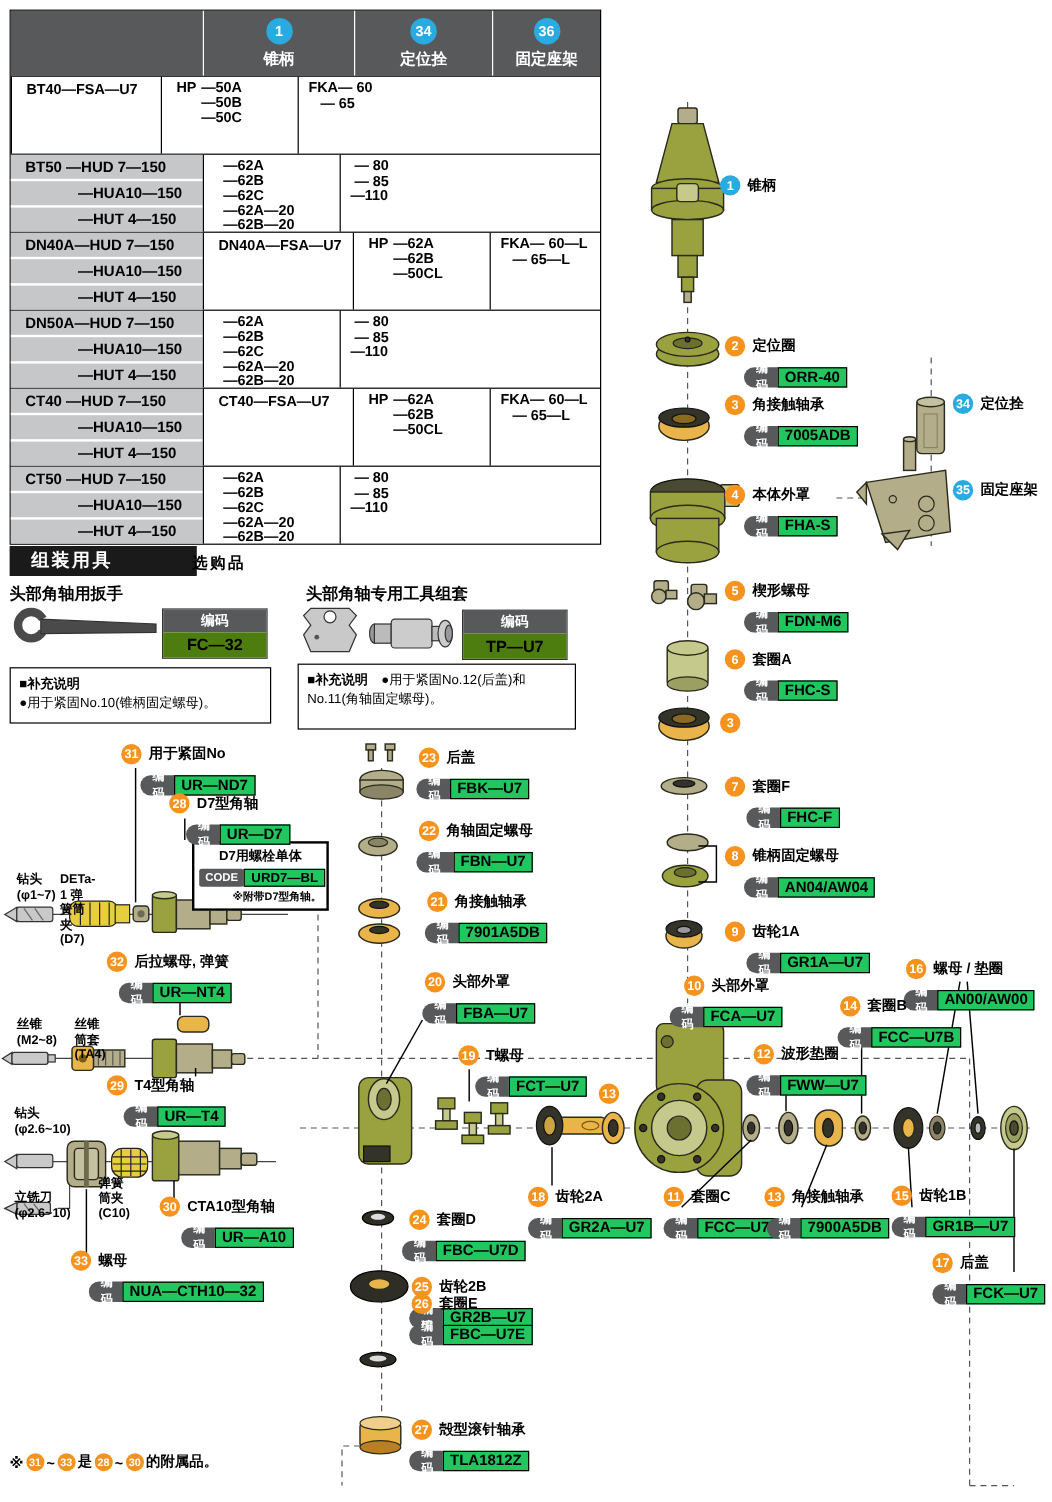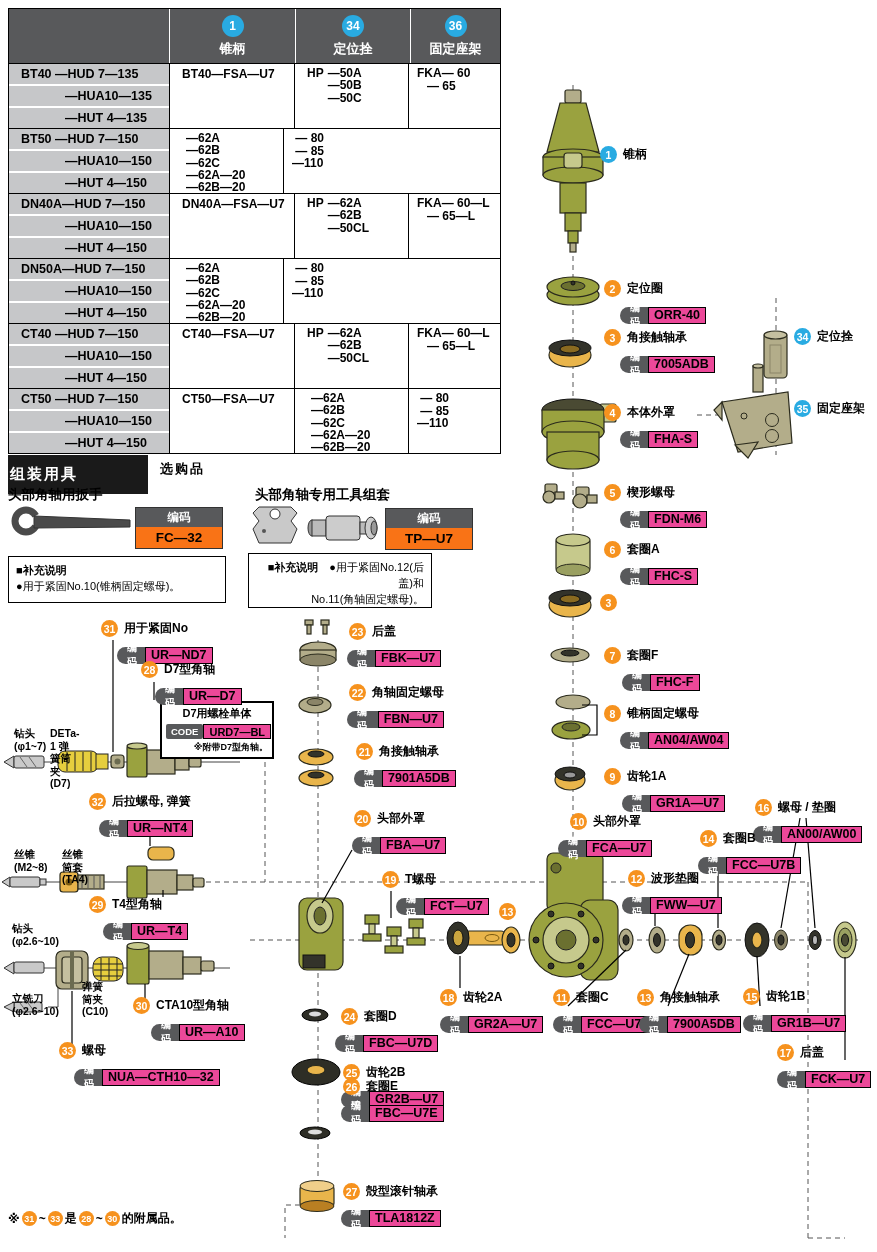--- a/index.html
+++ b/index.html
@@ -21,40 +21,40 @@
   .gcol.shank{width:125px;font-size:12px;font-weight:bold;padding:3px 0 0 12px;box-sizing:border-box;}
   .gcol.pin{width:114px;display:flex;font-size:12px;font-weight:bold;padding:3px 0 0 12px;box-sizing:border-box;line-height:12.3px;}
   .gcol.mount{flex:1;font-size:12px;font-weight:bold;padding:3px 0 0 8px;box-sizing:border-box;line-height:12.5px;white-space:pre;}
   .lblrow{flex:1;display:flex;align-items:center;font-size:12.5px;font-weight:bold;padding-left:12px;border-top:2px solid #fff;}
   .lblrow.r0{border-top:none;}
   .lblrow.sub{padding-left:56px;}
   .pin-prefix{font-weight:bold;margin-right:4px;}
   .pin-items{white-space:pre;}
 
   
-  .tools-title{position:absolute;left:8px;top:455px;width:138px;height:39px;background:#1a1a1a;color:#fff;font-size:15px;font-weight:bold;display:flex;align-items:center;padding-left:2px;z-index:2;letter-spacing:2px;}
+  .tools-title{position:absolute;left:8px;top:455px;width:138px;height:25px;background:#1a1a1a;color:#fff;font-size:15px;font-weight:bold;display:flex;align-items:center;padding-left:18px;z-index:2;letter-spacing:2px;}
   .tools-sub{position:absolute;left:160px;top:460px;font-size:13px;font-weight:bold;z-index:2;letter-spacing:2px;}
   .tool-heading{position:absolute;font-size:13.5px;font-weight:bold;z-index:2;}
   .code-box{position:absolute;width:86px;border:1px solid #333;z-index:2;}
   .code-box .cb-top{background:#58595b;color:#fff;font-size:11.5px;font-weight:bold;text-align:center;padding:2px 0;}
-  .code-box .cb-bot{background:#f97316;color:#000;font-size:13.5px;font-weight:bold;text-align:center;padding:3px 0;}
+  .code-box .cb-bot{background:#4d7c0f;color:#000;font-size:13.5px;font-weight:bold;text-align:center;padding:3px 0;}
   .note-box{position:absolute;border:1px solid #000;background:#fff;font-size:11px;line-height:16px;padding:5px 7px;box-sizing:border-box;z-index:2;}
   .note-title{font-weight:bold;}
   .note-body{white-space:pre-line;}
 
   
   #parts-root,#smalls-root{position:absolute;left:0;top:0;z-index:3;}
   .part-label{position:absolute;}
   .part-head{display:flex;align-items:center;}
   .pbadge{width:17px;height:17px;border-radius:50%;background:#f6921e;color:#fff;font-size:10.5px;font-weight:bold;display:flex;align-items:center;justify-content:center;flex:0 0 17px;}
   .pbadge.blue{background:#29abe2;}
   .pname{font-size:12px;font-weight:bold;margin-left:6px;white-space:nowrap;}
   .code-pill{display:inline-flex;margin-top:3px;height:17px;}
   .code-tab{background:#58595b;color:#fff;font-size:10px;font-weight:bold;padding:0 8px 0 10px;border-radius:9px 0 0 9px;display:flex;align-items:center;}
-  .code-val{background:#ec4899;border:1.6px solid #000;font-size:12.5px;font-weight:bold;padding:0 5px;display:flex;align-items:center;white-space:nowrap;}
+  .code-val{background:#22c55e;border:1.6px solid #000;font-size:12.5px;font-weight:bold;padding:0 5px;display:flex;align-items:center;white-space:nowrap;}
   .small-label{position:absolute;font-size:10.5px;font-weight:bold;line-height:12.5px;white-space:pre-line;z-index:3;}
 
   
   .sub-box{position:absolute;left:160px;top:701px;width:102px;border:2px solid #000;background:#fff;z-index:3;padding:3px 4px;}
   .sub-box .sb-title{font-size:11px;font-weight:bold;text-align:center;}
   .sub-box .code-pill{margin-top:2px;height:15px;}
   .sub-box .code-tab{border-radius:2px;font-size:9.5px;padding:0 5px;}
   .sub-box .code-val{font-size:11px;border-width:1.4px;}
   .sub-box .sb-note{font-size:9px;font-weight:bold;text-align:right;margin-top:2px;}
 
@@ -394,25 +394,20 @@
     <div class="th c2">
       <span class="hbadge">34</span>
       <span>定位拴</span>
     </div>
     <div class="th c3">
       <span class="hbadge">36</span>
       <span>固定座架</span>
     </div>
   </div>
   <div class="tbl-group">
-    <div class="gcol labels">
-      <div class="lblrow r0">BT40 —HUD 7—135</div>
-      <div class="lblrow sub">—HUA10—135</div>
-      <div class="lblrow sub">—HUT 4—135</div>
-    </div>
     <div class="gcol shank">BT40—FSA—U7</div>
     <div class="gcol pin">
         <span class="pin-prefix">HP</span>
         <span class="pin-items">—50A
 —50B
 —50C</span>
       </div>
     <div class="gcol mount">FKA— 60
    — 65</div>
   </div>
@@ -483,21 +478,20 @@
       </div>
     <div class="gcol mount">FKA— 60—L
    — 65—L</div>
   </div>
   <div class="tbl-group">
     <div class="gcol labels">
       <div class="lblrow r0">CT50 —HUD 7—150</div>
       <div class="lblrow sub">—HUA10—150</div>
       <div class="lblrow sub">—HUT 4—150</div>
     </div>
-    <div class="gcol shank">CT50—FSA—U7</div>
     <div class="gcol pin">
         <span class="pin-prefix"></span>
         <span class="pin-items">—62A
 —62B
 —62C
 —62A—20
 —62B—20</span>
       </div>
     <div class="gcol mount"> — 80
  — 85
@@ -516,21 +510,21 @@
 <div class="note-box" style="left:8px;top:556px;width:218px;height:47px;">
   <span class="note-title">■补充说明</span><span class="note-body">
 ●用于紧固No.10(锥柄固定螺母)。</span>
 </div>
 
 <div class="tool-heading" style="left:255px;top:486px;">头部角轴专用工具组套</div>
 <div class="code-box" style="left:385px;top:508px;">
   <div class="cb-top">编码</div>
   <div class="cb-bot">TP—U7</div>
 </div>
-<div class="note-box" style="left:248px;top:553px;width:184px;height:55px;text-align:right;">
+<div class="note-box" style="left:248px;top:553px;width:232px;height:55px;">
   <span class="note-title">■补充说明</span><span class="note-body">　●用于紧固No.12(后盖)和
 No.11(角轴固定螺母)。</span>
 </div>
 
 <div class="sub-box">
   <div class="sb-title">D7用螺栓单体</div>
   <div class="code-pill">
     <span class="code-tab">CODE</span>
     <span class="code-val">URD7—BL</span>
   </div>

